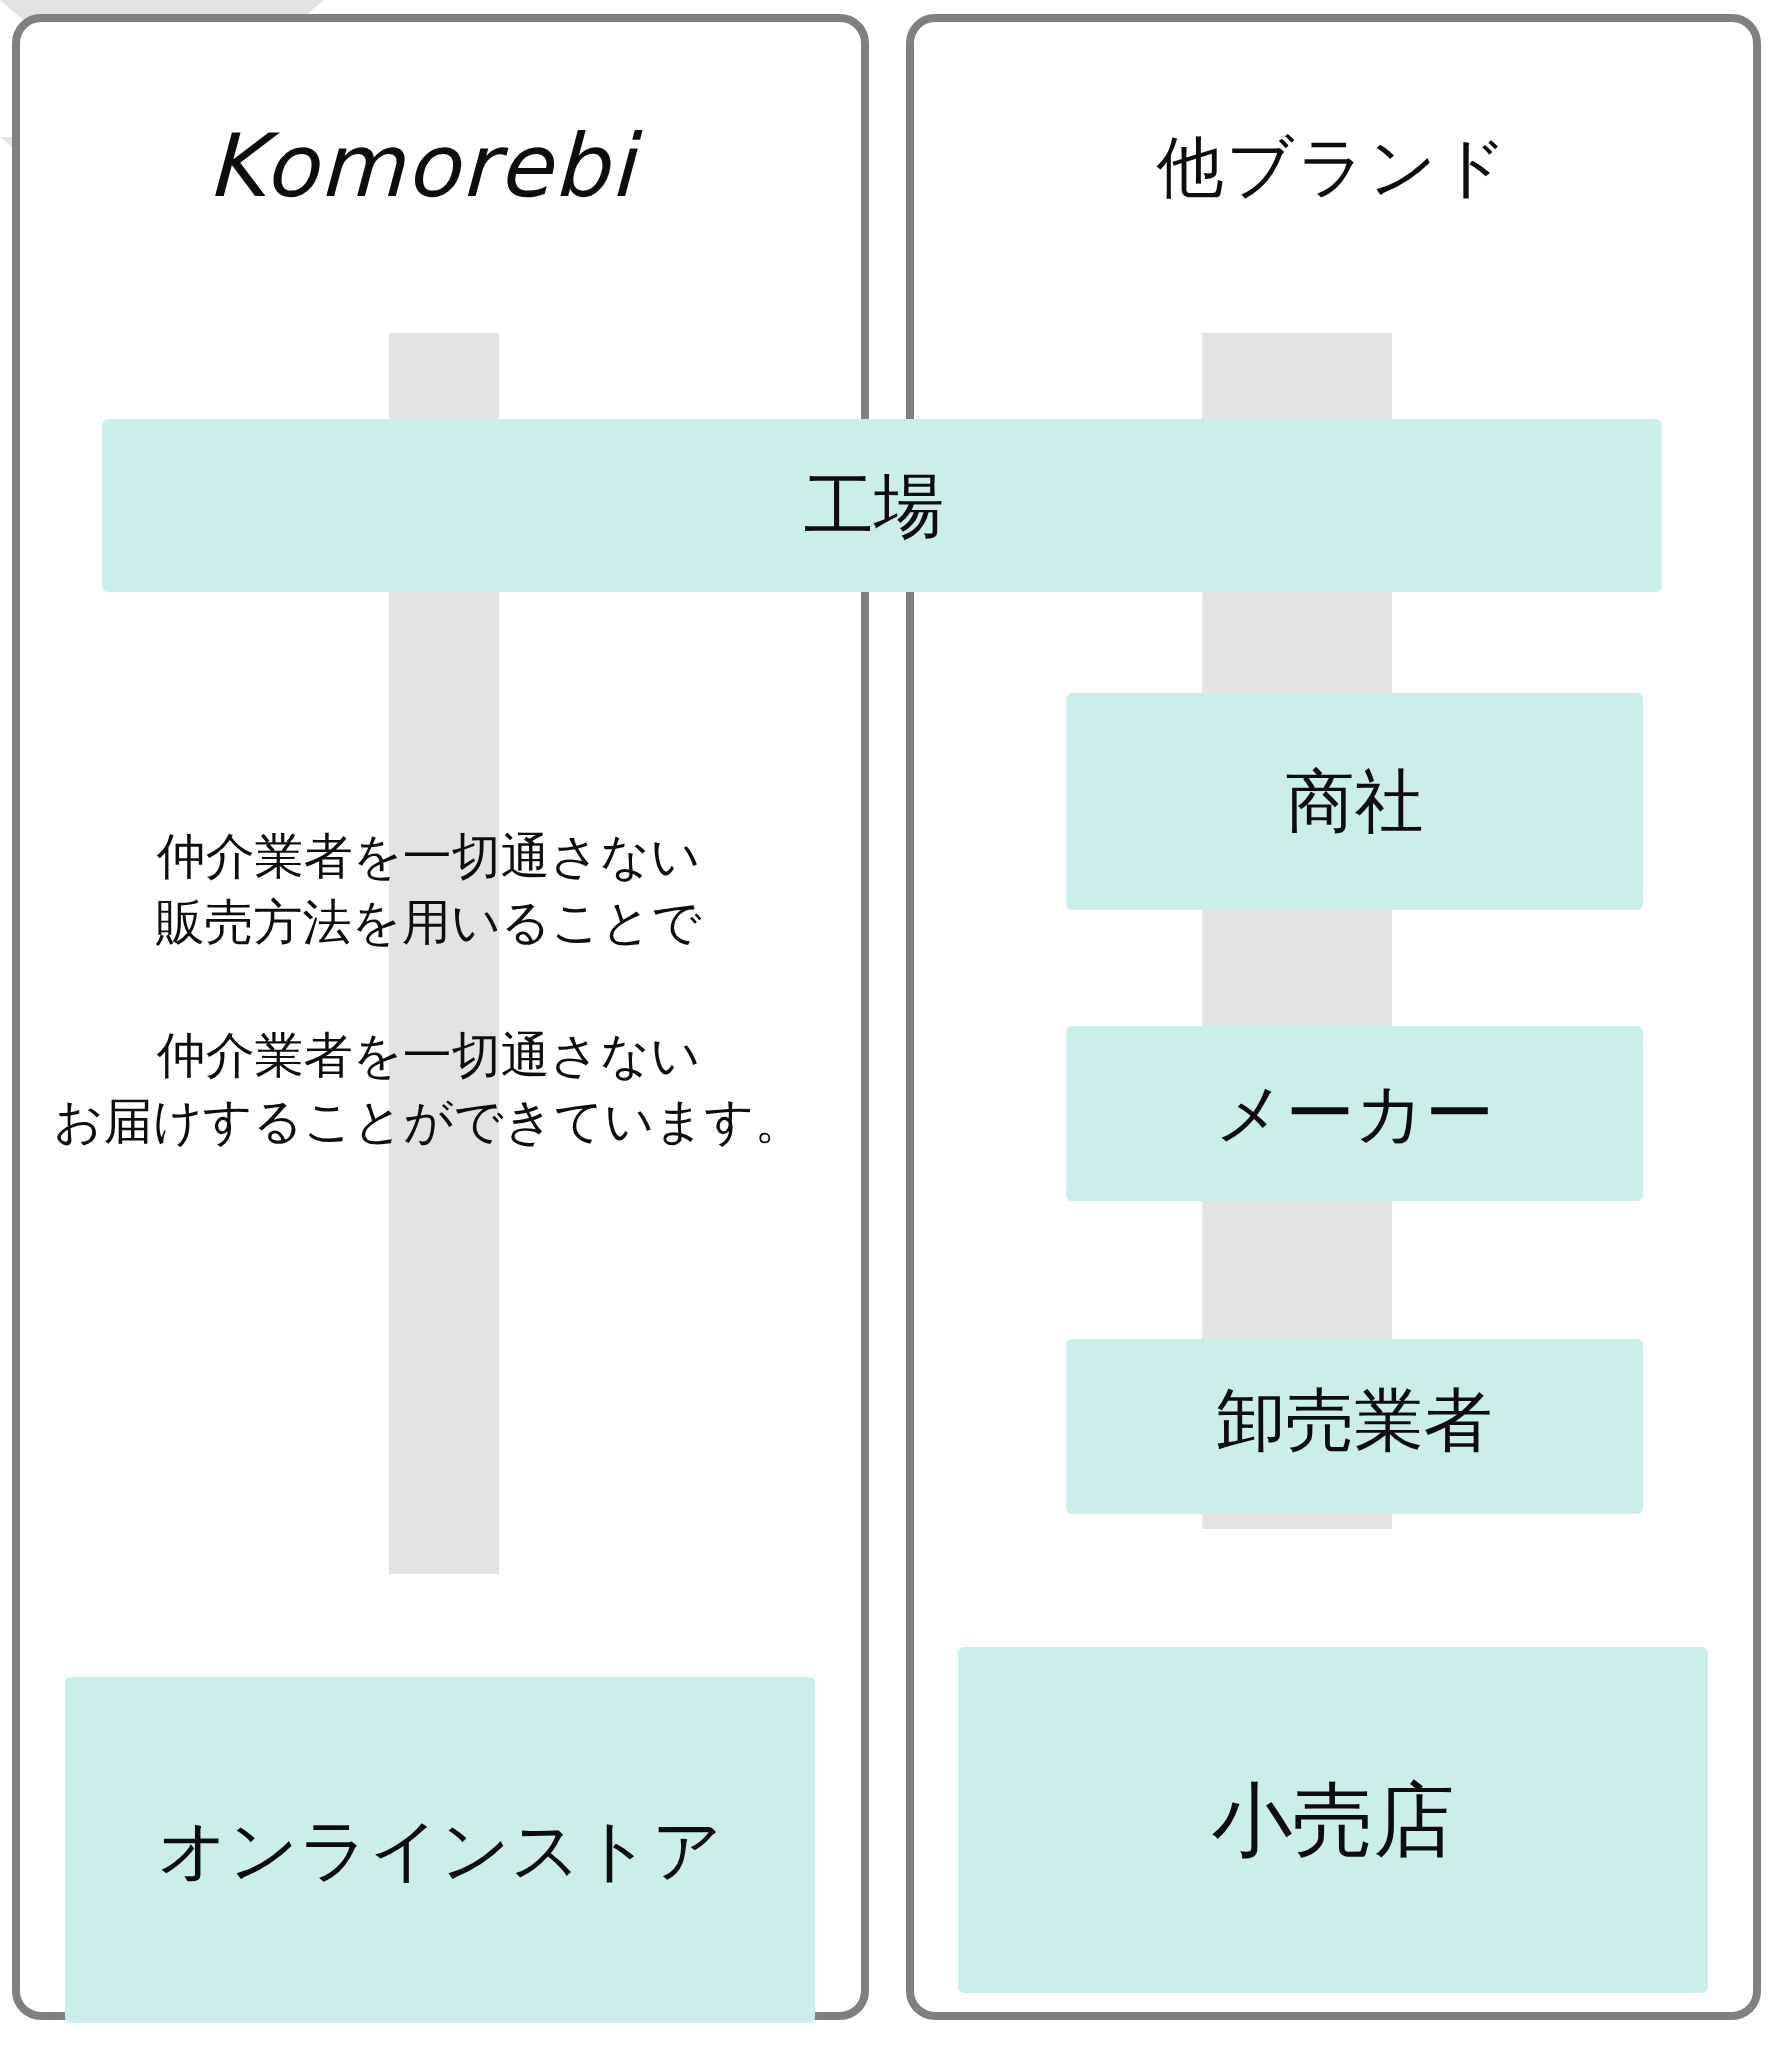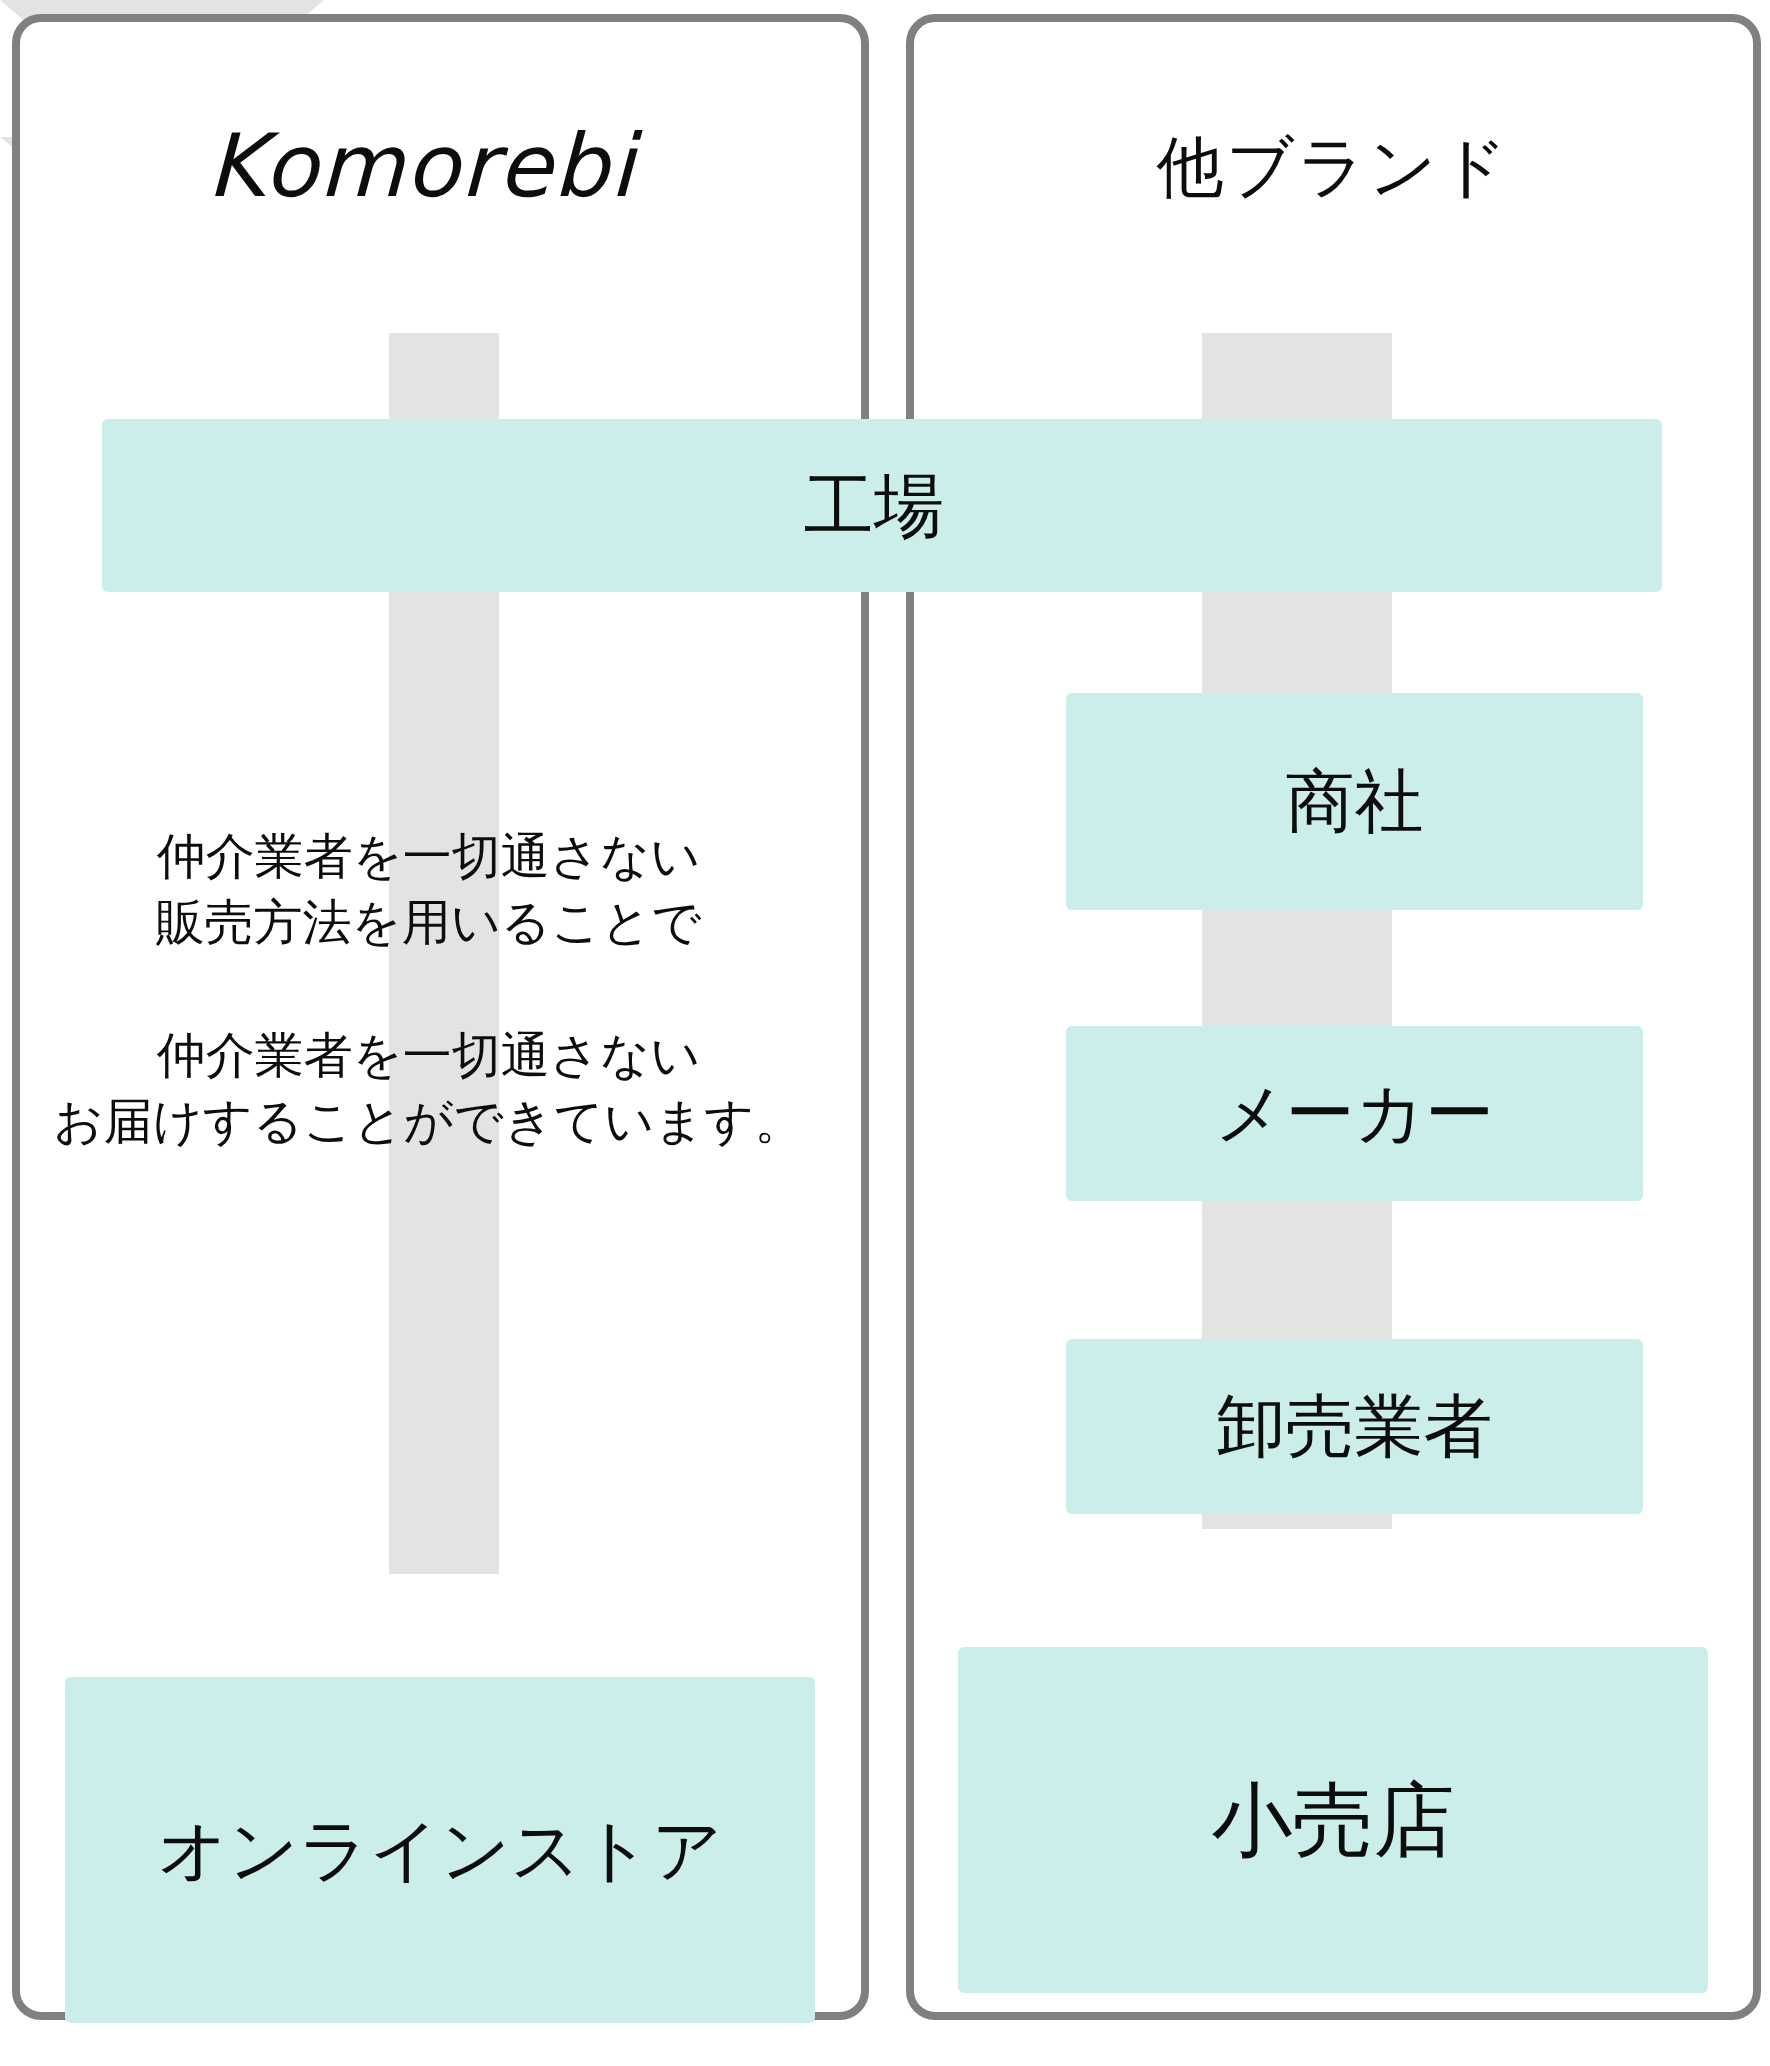--- a/index.html
+++ b/index.html
@@ -91,21 +91,21 @@
   
   #box-factory {
     left: 102px; top: 419px; width: 1560px; height: 173px;
     font-size: 70px;
     z-index: 5;
   }
   #box-factory .box-label { transform: translateX(-8.3px); }
 
   #box-trading    { left: 1066px; top: 693px; width: 577px; height: 217px; font-size: 69px; }
   #box-maker      { left: 1066px; top: 1016px; width: 577px; height: 175px; font-size: 69px; margin-top: 10px; }
-  #box-wholesaler { left: 1066px; top: 1339px; width: 577px; height: 175px; font-size: 69px; }
+  #box-wholesaler { left: 1066px; top: 1339px; width: 577px; height: 175px; font-size: 69px; font-family: Liberation Mono, monospace; }
 
   #box-onlinestore { left: 65px;  top: 1677px; width: 750px; height: 346px; font-size: 69px; }
   #box-retail      { left: 958px; top: 1647px; width: 750px; height: 346px; font-size: 81px; }
 
   
   #left-copy {
     position: absolute;
     left: 0; top: 827px;
     width: 857px;
     text-align: center;

